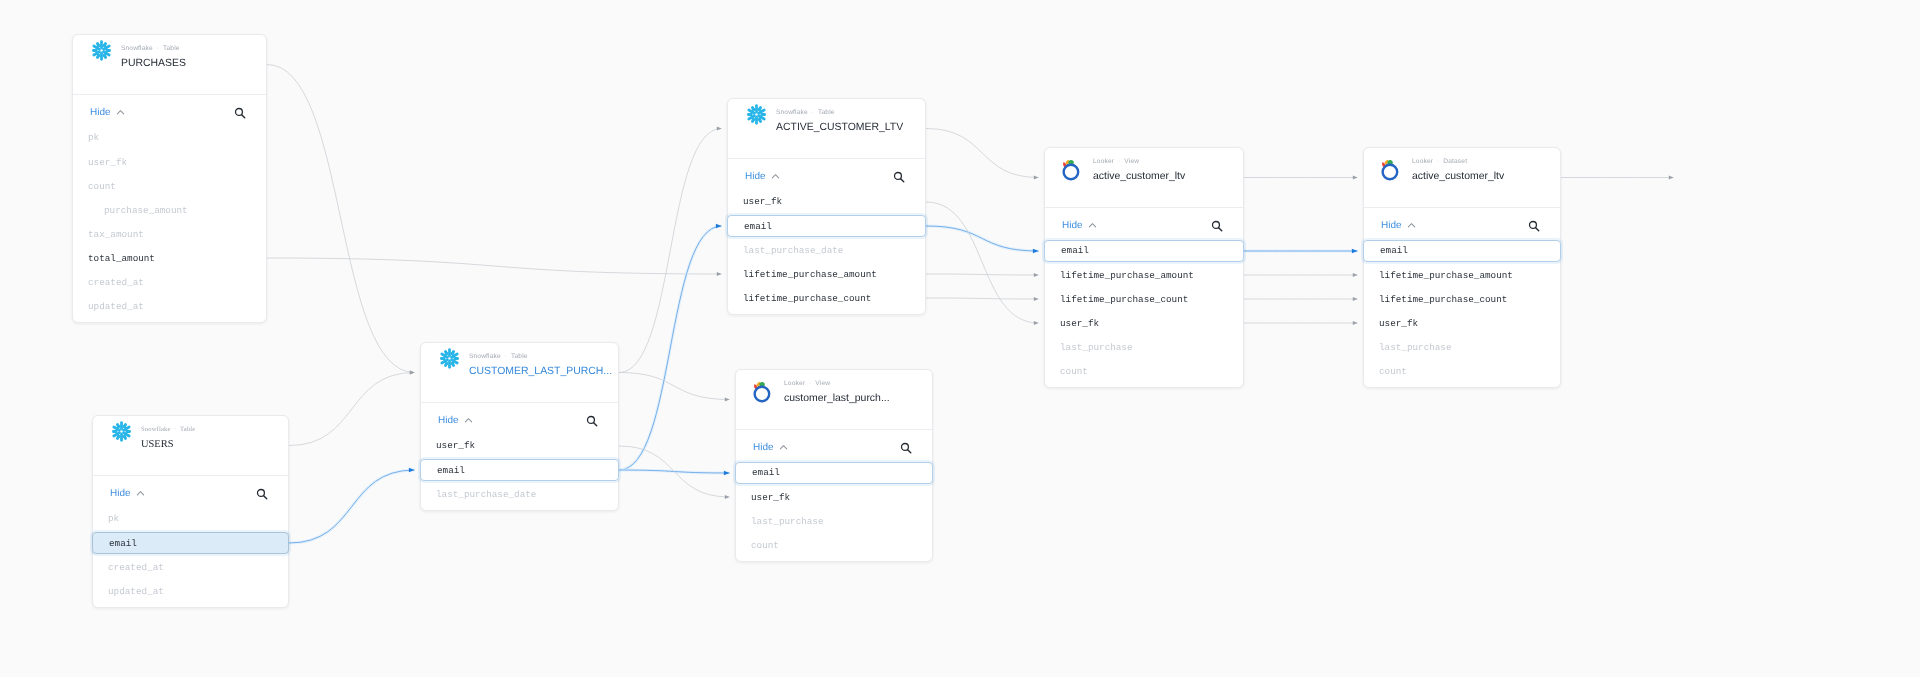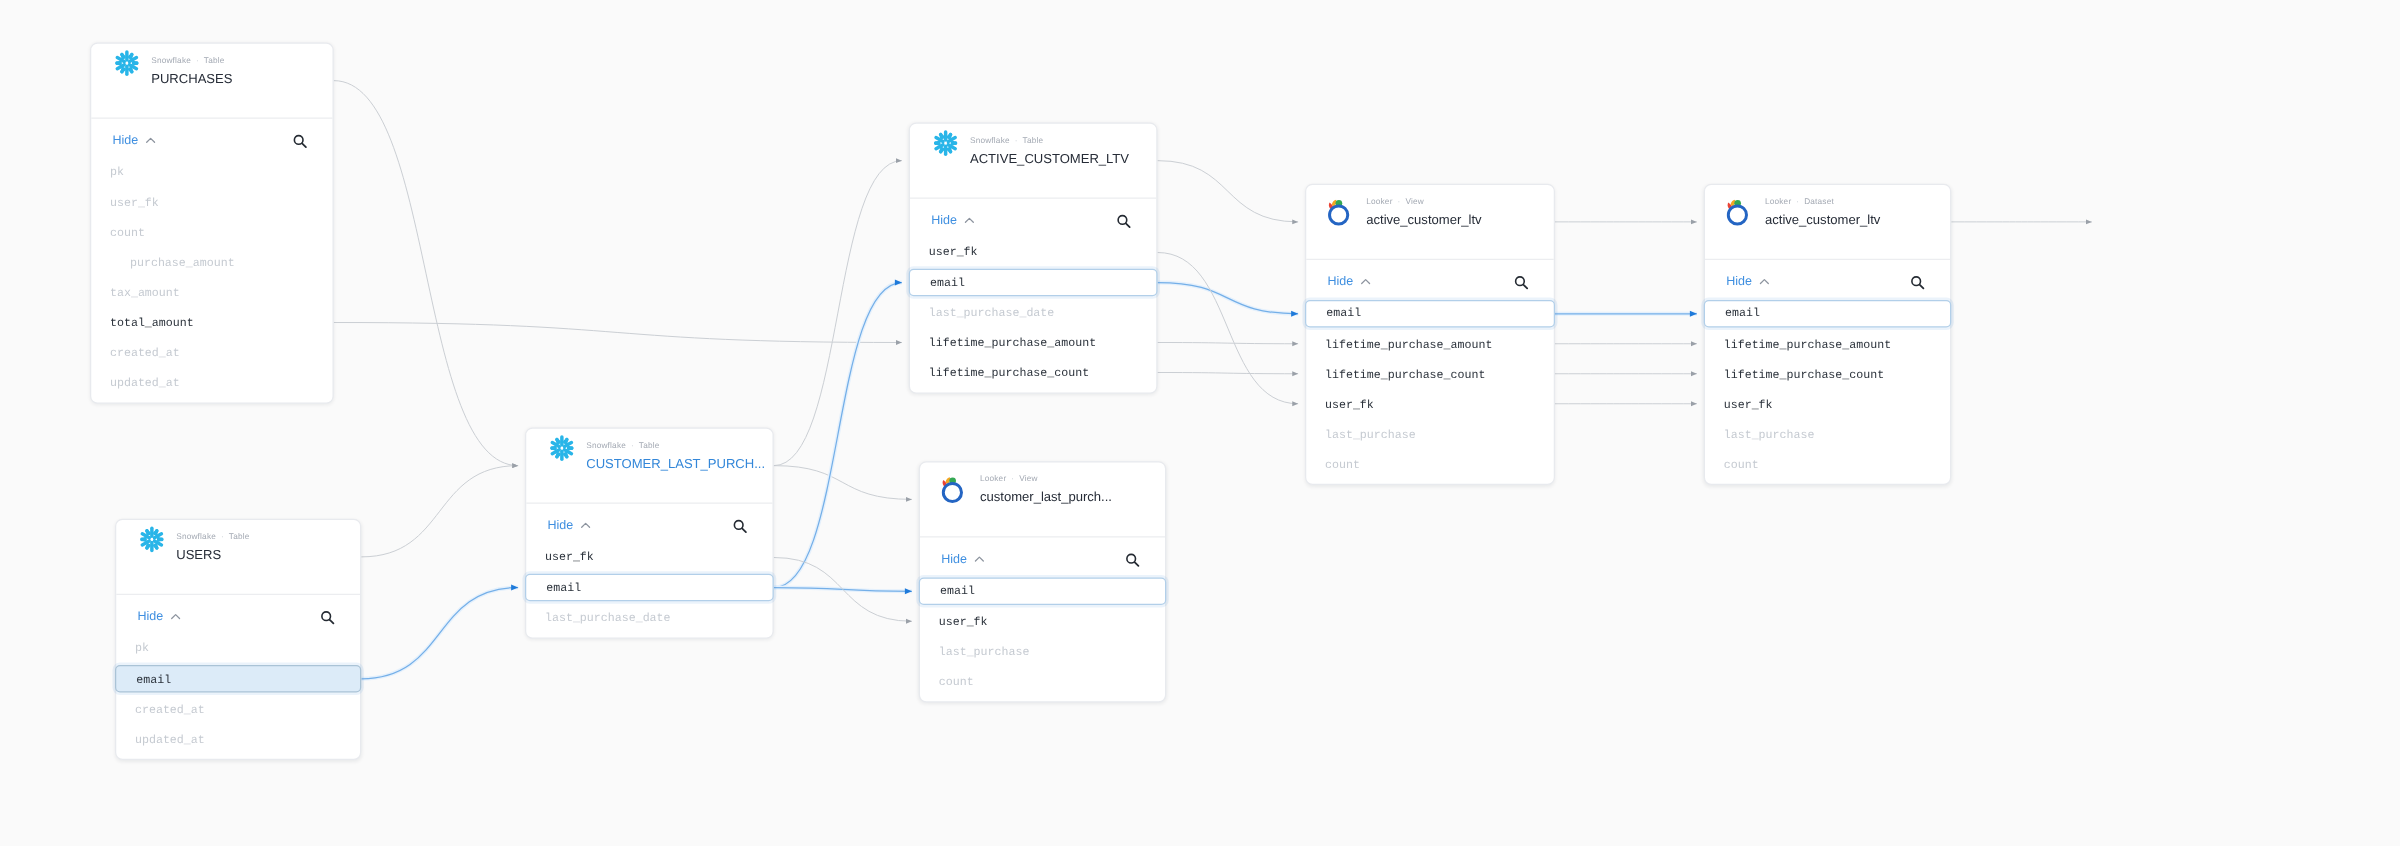--- a/index.html
+++ b/index.html
@@ -134,21 +134,21 @@
           <div class="col dim" style="position:absolute;left:-1px;right:-1px;top:141.3px;height:21.5px;padding:0 16px;">
             <span>created_at</span>
           </div>
           <div class="col dim" style="position:absolute;left:-1px;right:-1px;top:165.3px;height:21.5px;padding:0 16px;">
             <span>updated_at</span>
           </div>
         </div>
       </div>
     </div>
     <div class="node" style="left: 92px; top: 415px; width: 197px; height: 193px;">
-      <div class="node-header" style="height:59px;padding:0 4px 0 17px;gap:8px;">
+      <div class="node-header" style="height:59px;padding:0 4px 0 17px;gap:8px;font-family:Liberation Serif, serif;">
         <svg class="node-icon sf" width="23" height="23" viewBox="0 0 24 24">
           <defs>
             <g id="sfarm1">
               <rect x="10.55" y="1.3" width="2.9" height="9.6" rx="1.45" fill="#29B5E8"></rect>
               <rect x="7.35" y="3.1" width="2.75" height="5.6" rx="1.38" fill="#29B5E8" transform="rotate(-45 8.7 5.9)"></rect>
               <rect x="13.9" y="3.1" width="2.75" height="5.6" rx="1.38" fill="#29B5E8" transform="rotate(45 15.3 5.9)"></rect>
             </g>
           </defs>
           <use href="#sfarm1" transform="rotate(0 12 12)"></use>
           <use href="#sfarm1" transform="rotate(60 12 12)"></use>

